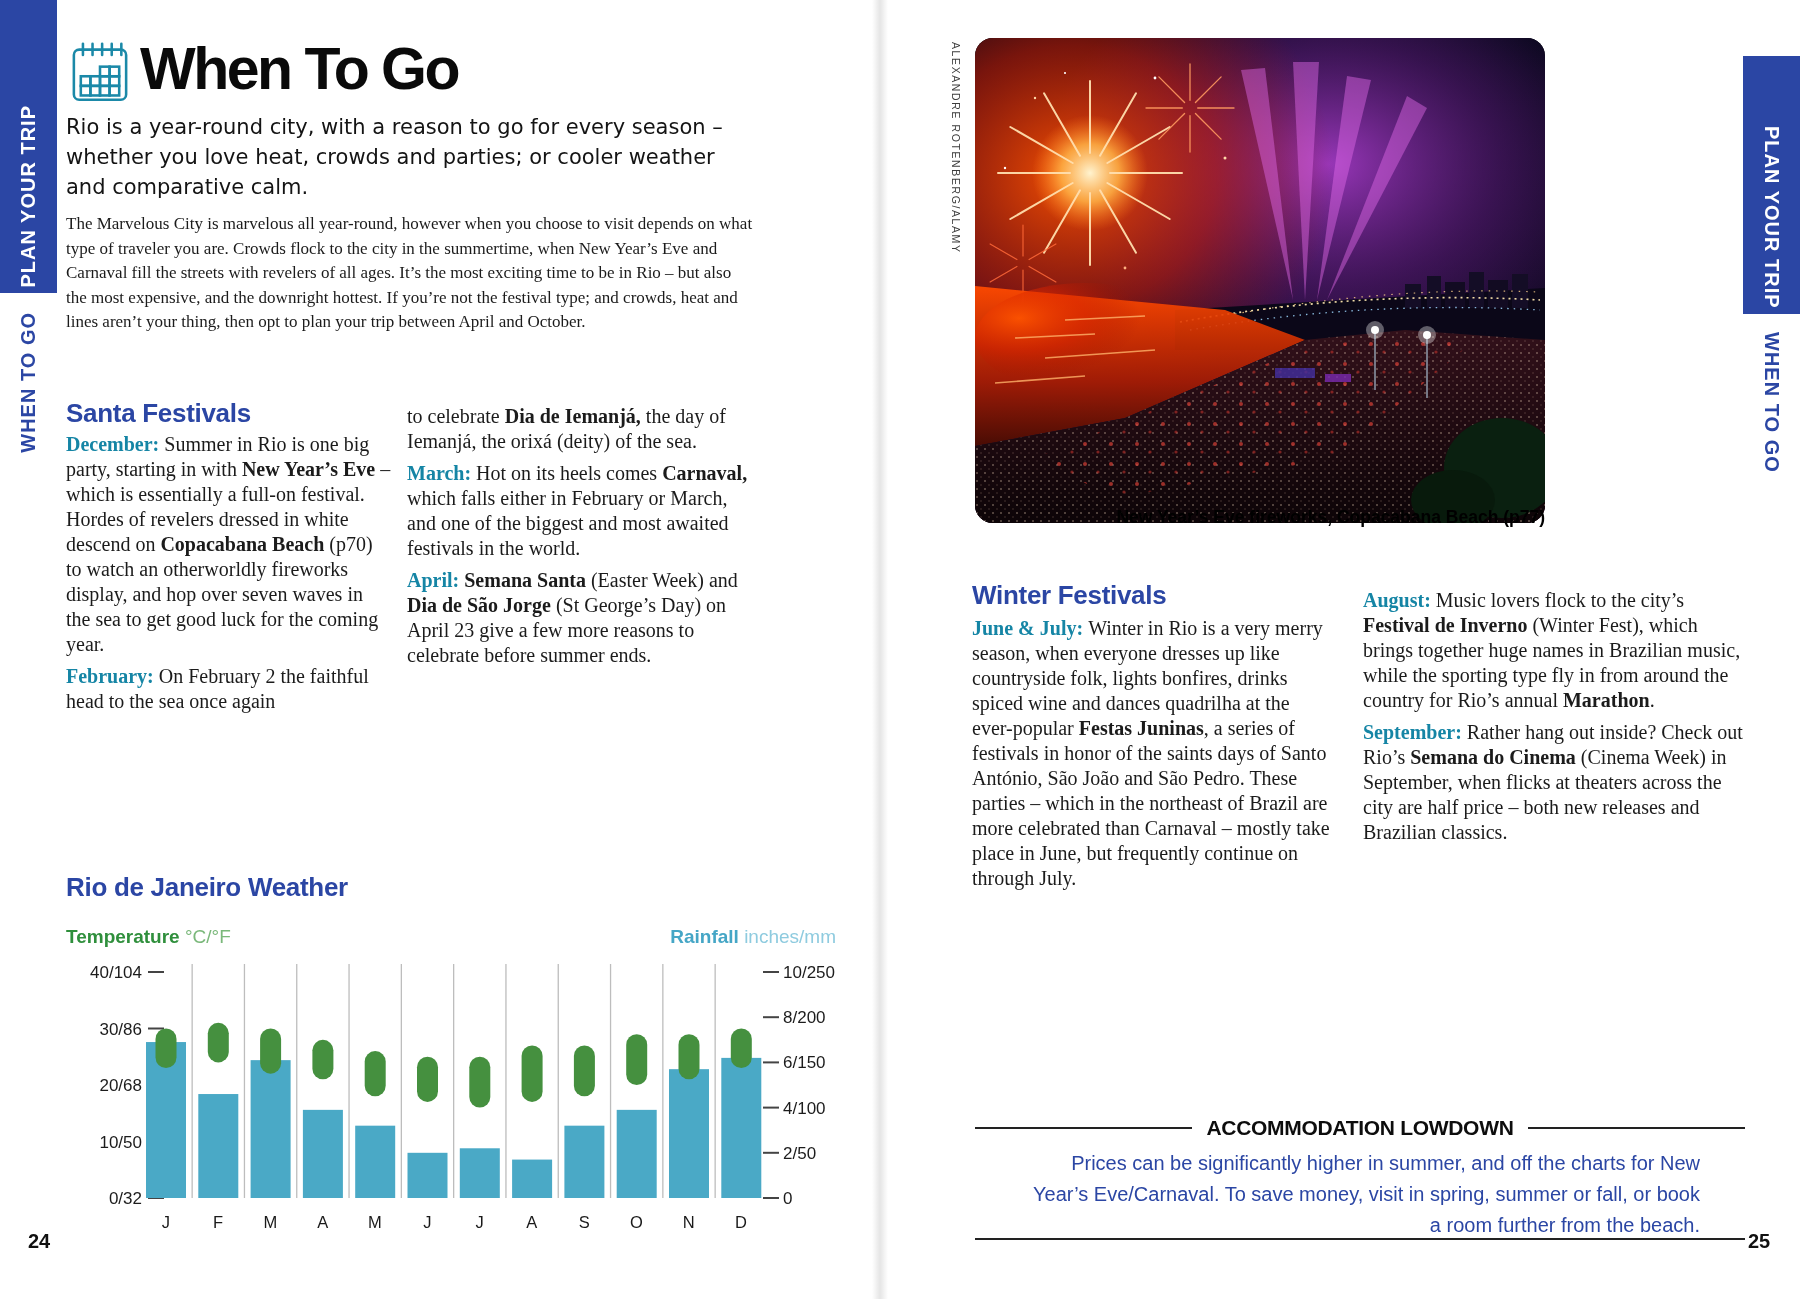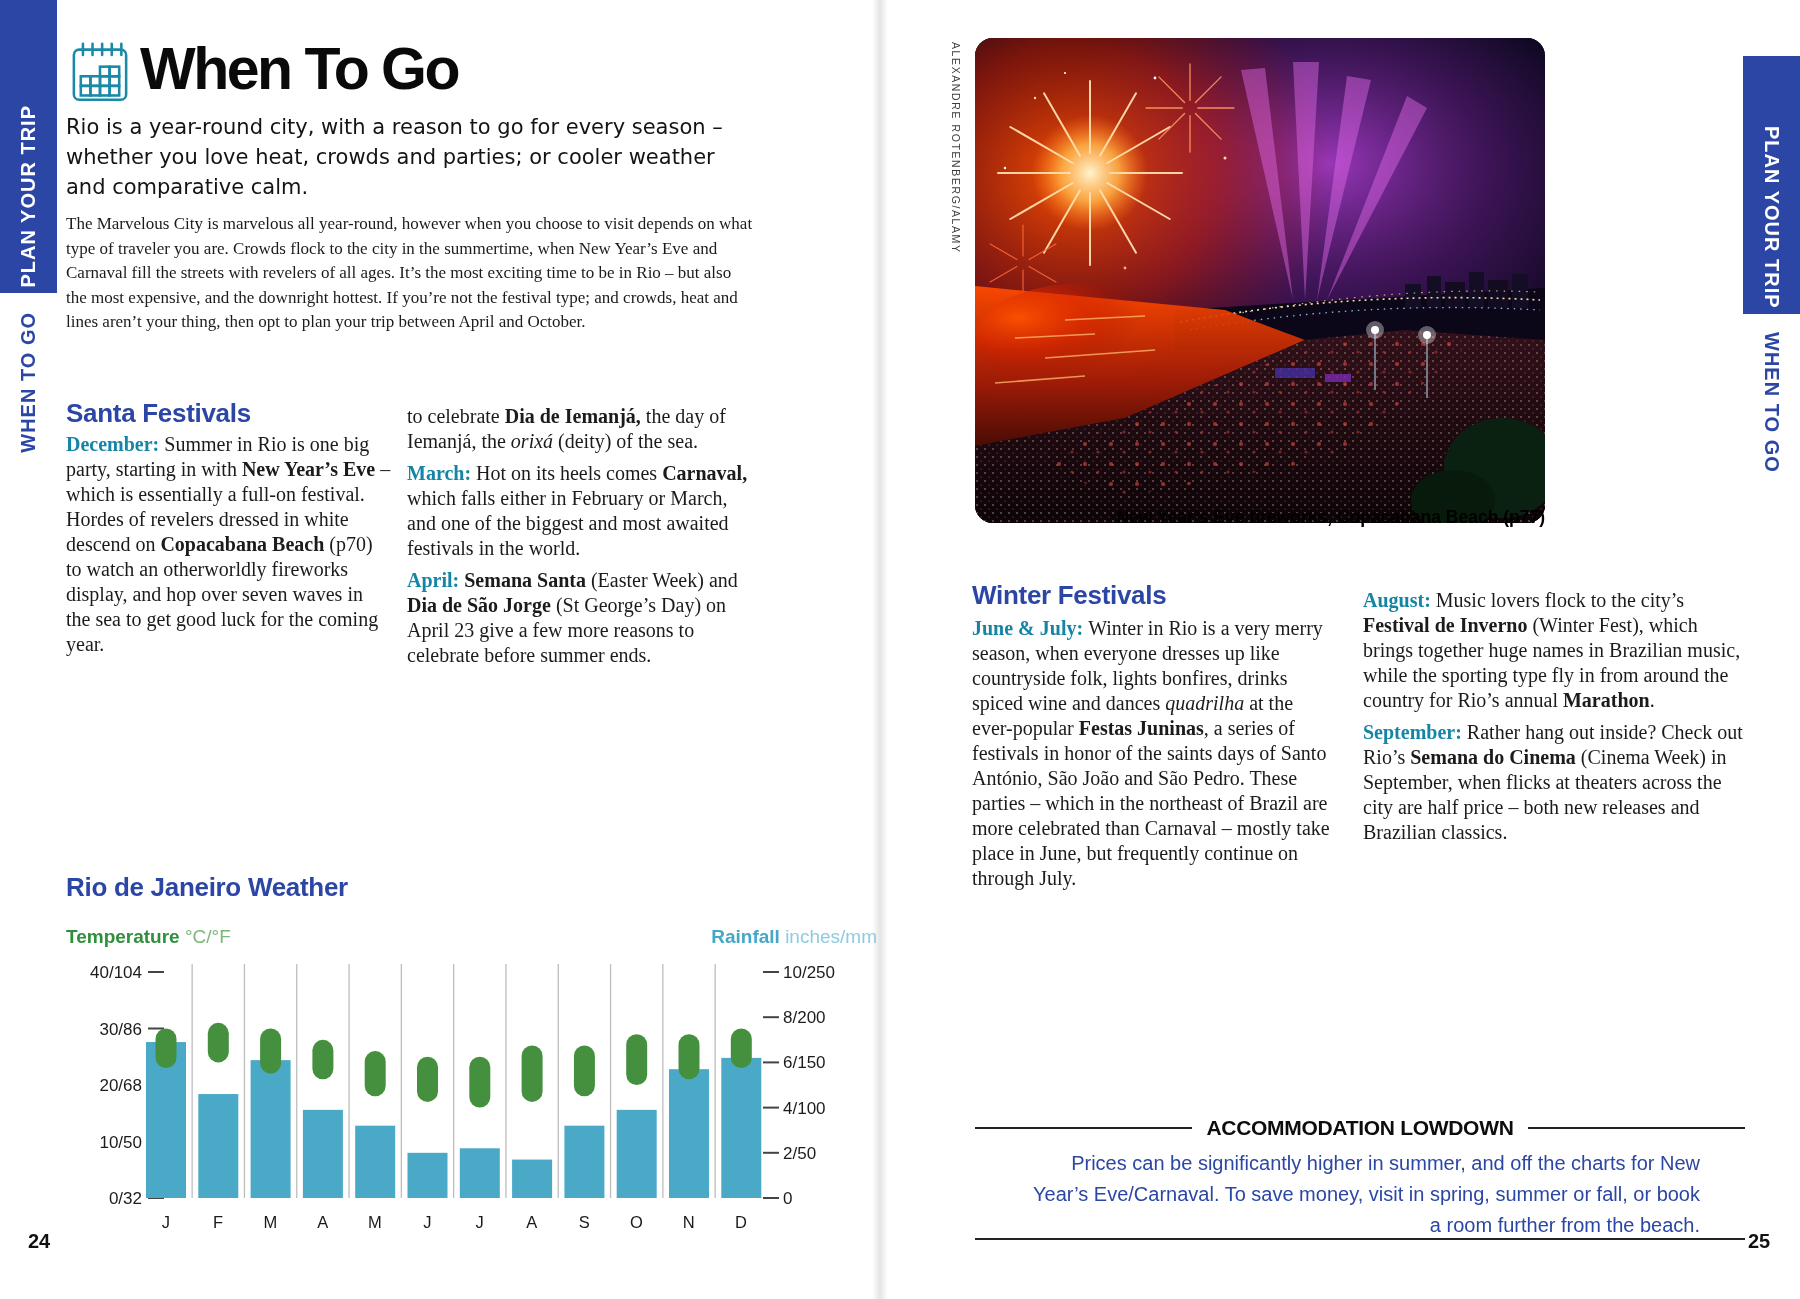--- a/index.html
+++ b/index.html
@@ -18,21 +18,21 @@
 
   
   .page-title{font-size:59px;font-weight:bold;letter-spacing:-2.5px;color:#0a0a0a;line-height:1;}
   .intro{font-family:"DejaVu Sans",sans-serif;font-size:21px;line-height:30px;color:#141414;}
   .bodycopy{font-family:"Liberation Serif",serif;font-size:17px;line-height:24.5px;color:#1b1b1b;}
   .sechead{font-size:26px;font-weight:bold;color:#2b46a4;letter-spacing:-0.3px;}
   .cols .para{font-family:"Liberation Serif",serif;font-size:20px;line-height:25px;color:#1b1b1b;
               margin:0 0 7px 0;}
   .plead{color:#1585a5;font-weight:bold;}
   .seg-b{font-weight:bold;}
-  .seg-i{font-style:italic;}
+  .seg-i{}
   .axis-head-left{font-size:19px;color:#2f8f3c;}
   .axis-head-left b{font-weight:bold;}
   .axis-head-left .unit{color:#7ab87a;font-weight:normal;}
   .axis-head-right{font-size:19px;color:#45a6c6;text-align:right;}
   .axis-head-right .unit{color:#8ecbdf;font-weight:normal;}
   .pagenum{font-size:20px;font-weight:bold;color:#111;}
 
   
   .credit{writing-mode:vertical-rl;font-size:10.5px;letter-spacing:1.6px;color:#3c3c3c;
           white-space:nowrap;}
@@ -90,34 +90,35 @@
   <h1 class="abs page-title" style="left:140px;top:40px;margin:0;">When To Go</h1>
 
   <p class="abs intro" style="left:66px;top:112px;width:692px;margin:0;">Rio is a year-round city, with a reason to go for every season – whether you love heat, crowds and parties; or cooler weather and comparative calm.</p>
 
   <p class="abs bodycopy" style="left:66px;top:212px;width:688px;margin:0;">The Marvelous City is marvelous all year-round, however when you choose to visit depends on what type of traveler you are. Crowds flock to the city in the summertime, when New Year’s Eve and Carnaval fill the streets with revelers of all ages. It’s the most exciting time to be in Rio – but also the most expensive, and the downright hottest. If you’re not the festival type; and crowds, heat and lines aren’t your thing, then opt to plan your trip between April and October.</p>
 
   <h2 class="abs sechead" style="left:66px;top:398px;margin:0;">Santa Festivals</h2>
 
   <div class="abs cols" style="left:66px;top:432px;width:326px;">
       <p class="para"><span class="plead">December: </span><span class="seg-n">Summer in Rio is one big party, starting in with </span><span class="seg-b">New Year’s Eve</span><span class="seg-n"> – which is essentially a full-on festival. Hordes of revelers dressed in white descend on </span><span class="seg-b">Copacabana Beach</span><span class="seg-n"> (p70) to watch an otherworldly fireworks display, and hop over seven waves in the sea to get good luck for the coming year.</span></p>
+      <p class="para"><span class="plead">February: </span><span class="seg-n">On February 2 the faithful head to the sea once again</span></p>
     </div>
   <div class="abs cols" style="left:407px;top:404px;width:342px;">
       <p class="para"><span class="seg-n">to celebrate </span><span class="seg-b">Dia de Iemanjá,</span><span class="seg-n"> the day of Iemanjá, the </span><span class="seg-i">orixá</span><span class="seg-n"> (deity) of the sea.</span></p>
       <p class="para"><span class="plead">March: </span><span class="seg-n">Hot on its heels comes </span><span class="seg-b">Carnaval,</span><span class="seg-n"> which falls either in February or March, and one of the biggest and most awaited festivals in the world.</span></p>
       <p class="para"><span class="plead">April: </span><span class="seg-b">Semana Santa</span><span class="seg-n"> (Easter Week) and </span><span class="seg-b">Dia de São Jorge</span><span class="seg-n"> (St George’s Day) on April 23 give a few more reasons to celebrate before summer ends.</span></p>
     </div>
 
   <h2 class="abs sechead" style="left:66px;top:872px;margin:0;">Rio de Janeiro Weather</h2>
 
   <div class="abs axis-head-left" style="left:66px;top:926px;">
     <b>Temperature</b>
     <span class="unit">°C/°F</span>
   </div>
-  <div class="abs axis-head-right" style="left:615px;top:926px;width:262px;">
+  <div class="abs axis-head-right" style="left:574px;top:926px;width:262px;">
     <b>Rainfall</b>
     <span class="unit">inches/mm</span>
   </div>
 
   <svg id="weather-chart" class="abs" style="left:60px;top:952px;" width="810" height="292" viewBox="0 0 810 292">
       <line x1="132.15" x2="132.15" y1="12" y2="246" stroke="#bdbdbd" stroke-width="1.3"></line>
       <line x1="184.45" x2="184.45" y1="12" y2="246" stroke="#bdbdbd" stroke-width="1.3"></line>
       <line x1="236.75" x2="236.75" y1="12" y2="246" stroke="#bdbdbd" stroke-width="1.3"></line>
       <line x1="289.04999999999995" x2="289.04999999999995" y1="12" y2="246" stroke="#bdbdbd" stroke-width="1.3"></line>
       <line x1="341.35" x2="341.35" y1="12" y2="246" stroke="#bdbdbd" stroke-width="1.3"></line>

